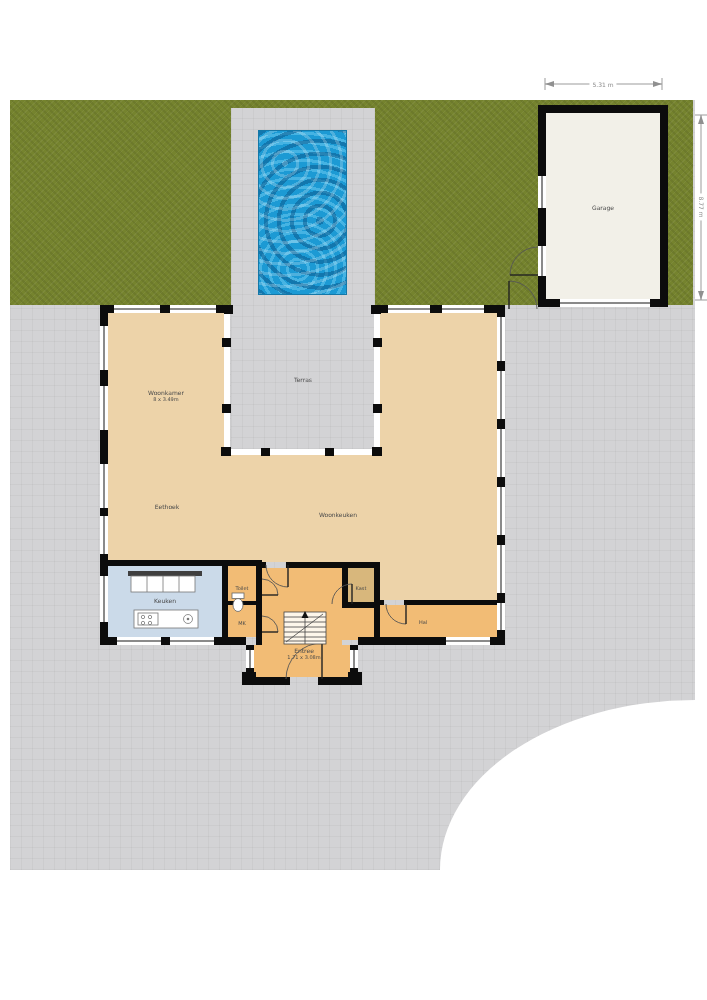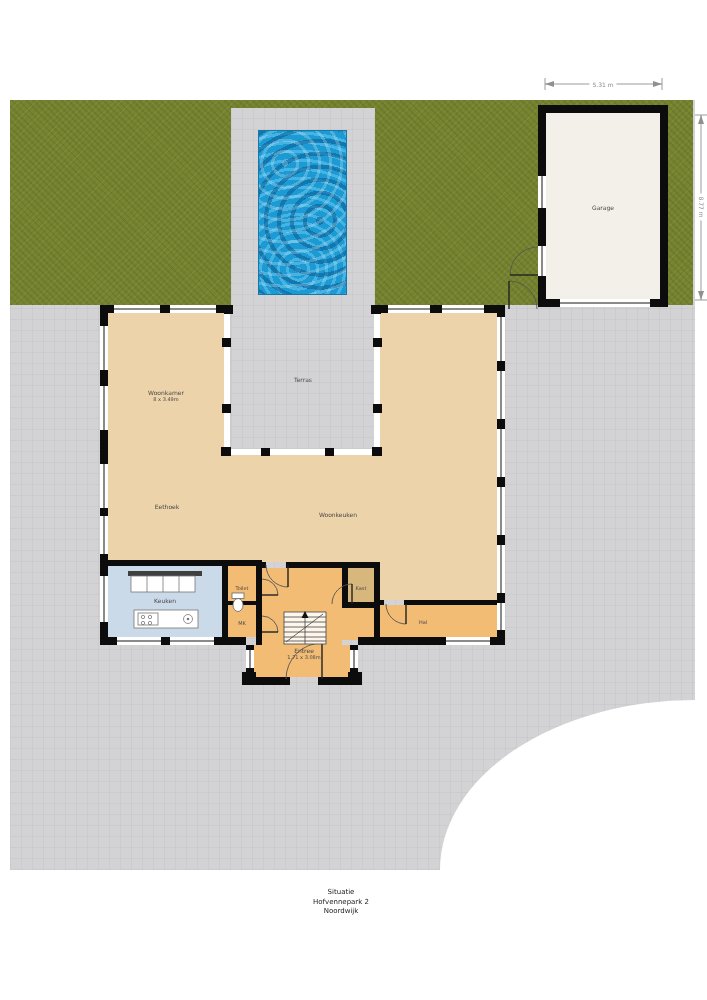--- a/index.html
+++ b/index.html
@@ -151,25 +151,20 @@
   <div class="lbl tiny" style="left:361px;top:588px"><span>Kast</span></div>
   <div class="lbl" style="left:304px;top:654px">
     <div>Entree</div>
     <div class="tiny" style="font-size:5px">1.71 x 3.08m</div>
   </div>
   <div class="lbl tiny" style="left:423px;top:622px"><span>Hal</span></div>
 
   <div class="dim" style="left:603px;top:84px"><span>5.31 m</span></div>
   <div class="dim rot" style="left:701px;top:207px"><span>8.77 m</span></div>
 
-  <div id="footer">
-    <div>Situatie</div>
-    <div>Hofvennepark 2</div>
-    <div>Noordwijk</div>
-  </div>
 <div class="wall" style="left: 100px; top: 305px; width: 8px; height: 340px;"></div>
     <div class="wall" style="left: 100px; top: 305px; width: 133px; height: 8px;"></div>
     <div class="wall" style="left: 372px; top: 305px; width: 133px; height: 8px;"></div>
     <div class="wall" style="left: 100px; top: 637px; width: 17px; height: 8px;"></div>
     <div class="wall" style="left: 161px; top: 637px; width: 9px; height: 8px;"></div>
     <div class="wall" style="left: 214px; top: 637px; width: 32px; height: 8px;"></div>
     <div class="wall" style="left: 358px; top: 637px; width: 88px; height: 8px;"></div>
     <div class="wall" style="left: 490px; top: 637px; width: 15px; height: 8px;"></div>
     <div class="wall" style="left: 246px; top: 645px; width: 8px; height: 38px;"></div>
     <div class="wall" style="left: 350px; top: 645px; width: 8px; height: 38px;"></div>

